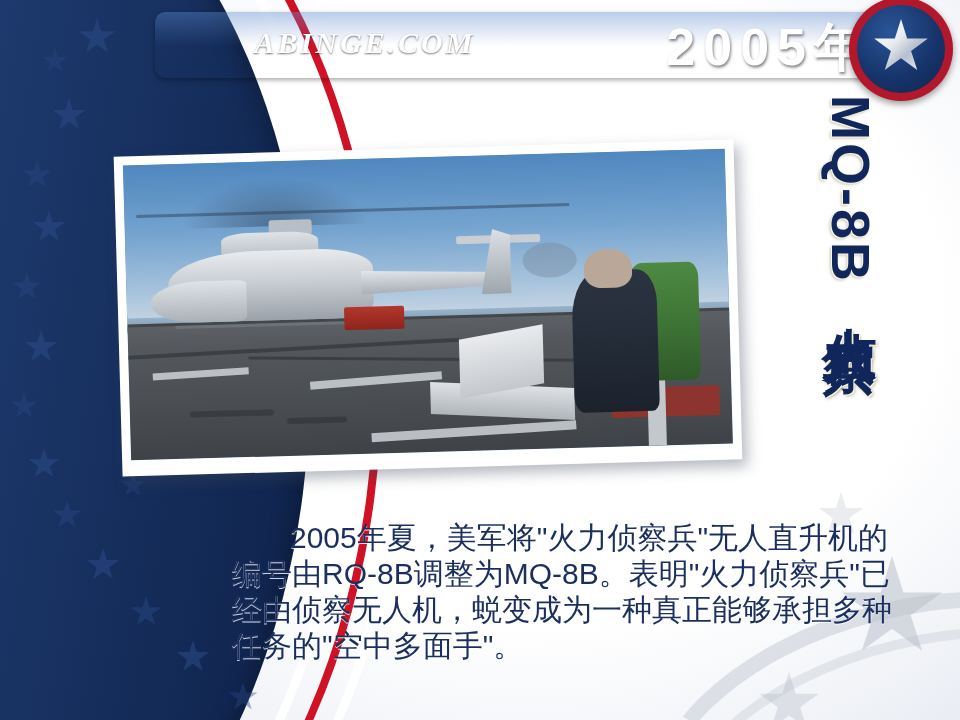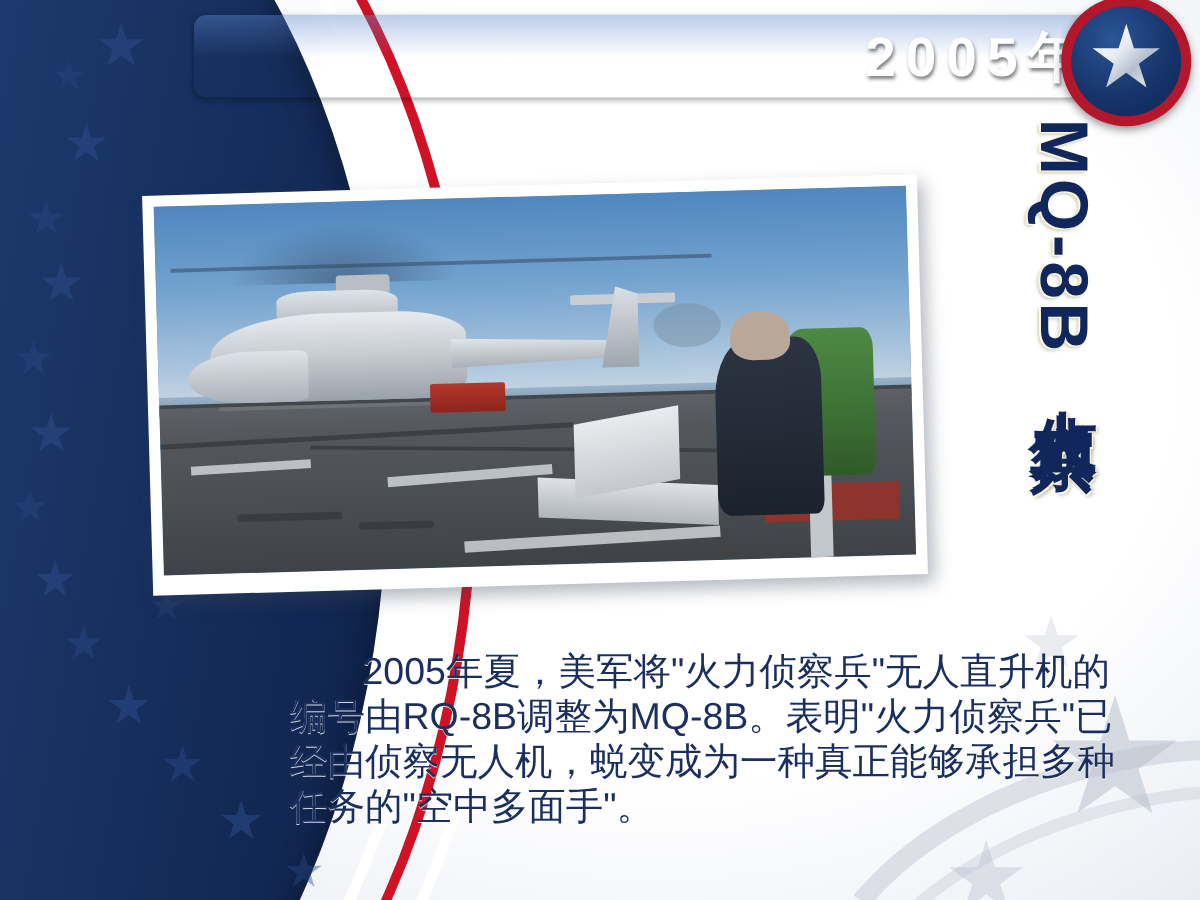--- a/index.html
+++ b/index.html
@@ -61,21 +61,21 @@
   }
   .brand{
     position:absolute;left:0px;top:14px;width:420px;
     font-family:"Liberation Serif","DejaVu Serif",serif;
     font-style:italic;font-weight:700;font-size:30px;letter-spacing:3px;
     color:#ffffff;text-shadow:0 1px 2px rgba(0,0,0,.55);
     text-align:center;
   }
   .year{
     position:absolute;right:26px;top:6px;
-    font-size:44px;font-weight:700;letter-spacing:8px;color:#ffffff;
+    font-size:52px;font-weight:700;letter-spacing:8px;color:#ffffff;
     text-shadow:1px 2px 3px rgba(0,0,0,.5);
     line-height:58px;
   }
 
   
   .badge{
     position:absolute;left:849px;top:-3px;width:104px;height:104px;border-radius:50%;
     background:#b3172b;
     box-shadow:0 3px 7px rgba(0,0,0,.4);
   }
@@ -317,20 +317,21 @@
       <div class="crew-vest"></div>
       <div class="crew-body"></div>
       <div class="crew-head"></div>
       <div class="crew-helmet"></div>
     </div>
   </div>
 
   <div class="headerbar">
     <div class="headerbar-inner"></div>
     <div class="header-sheen"></div>
+    <div class="brand">ABINGE.COM</div>
     <div class="year">2005年</div>
   </div>
 
   <div class="badge">
     <div class="badge-ring">
       <div class="badge-star"></div>
     </div>
   </div>
 
   <div class="vtitle">

